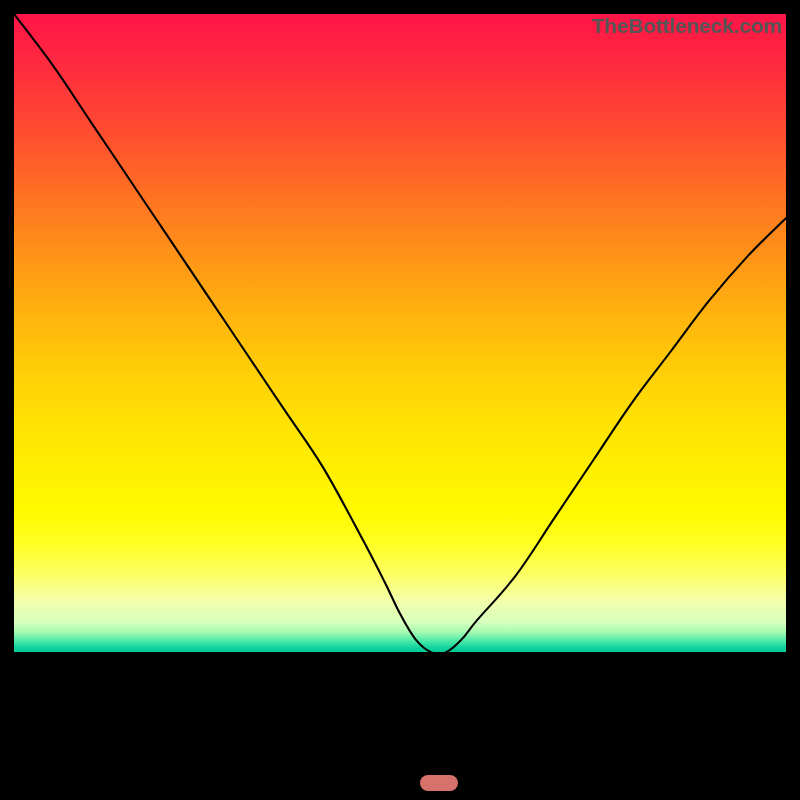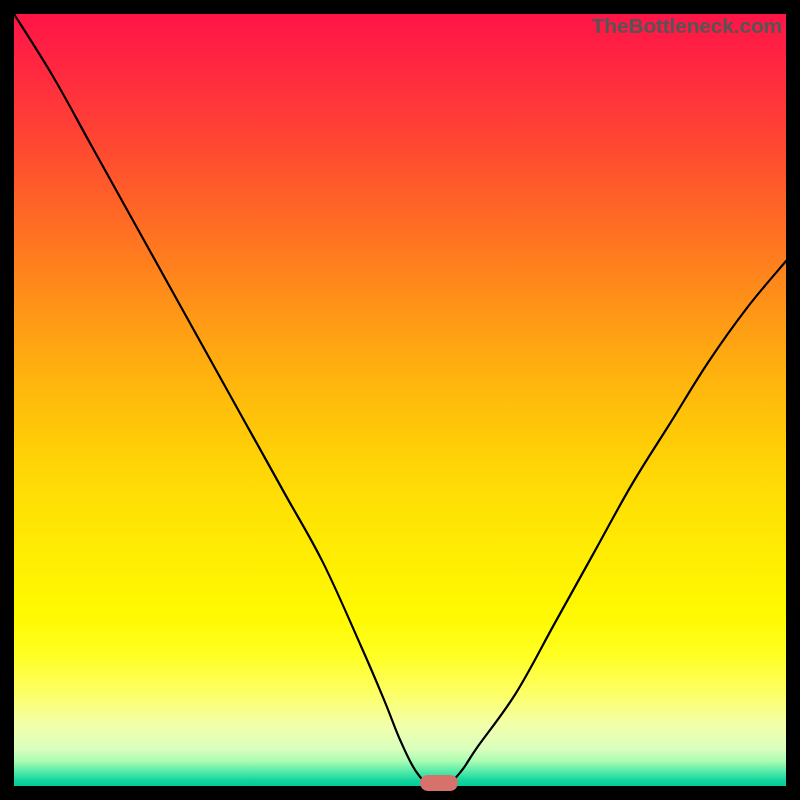--- a/index.html
+++ b/index.html
@@ -15,21 +15,21 @@
     position: relative;
     width: 800px;
     height: 800px;
     background: #000;
   }
   .plot-area {
     position: absolute;
     left: 14px;
     top: 14px;
     width: 772px;
-    height: 772px;
+    height: 638px;
     background: linear-gradient(
       to bottom,
       #ff1447 0%,
       #ff2b3f 8%,
       #ff4433 16%,
       #ff6128 24%,
       #ff7e1e 32%,
       #ff9b15 40%,
       #ffb60d 48%,
       #ffce07 56%,

